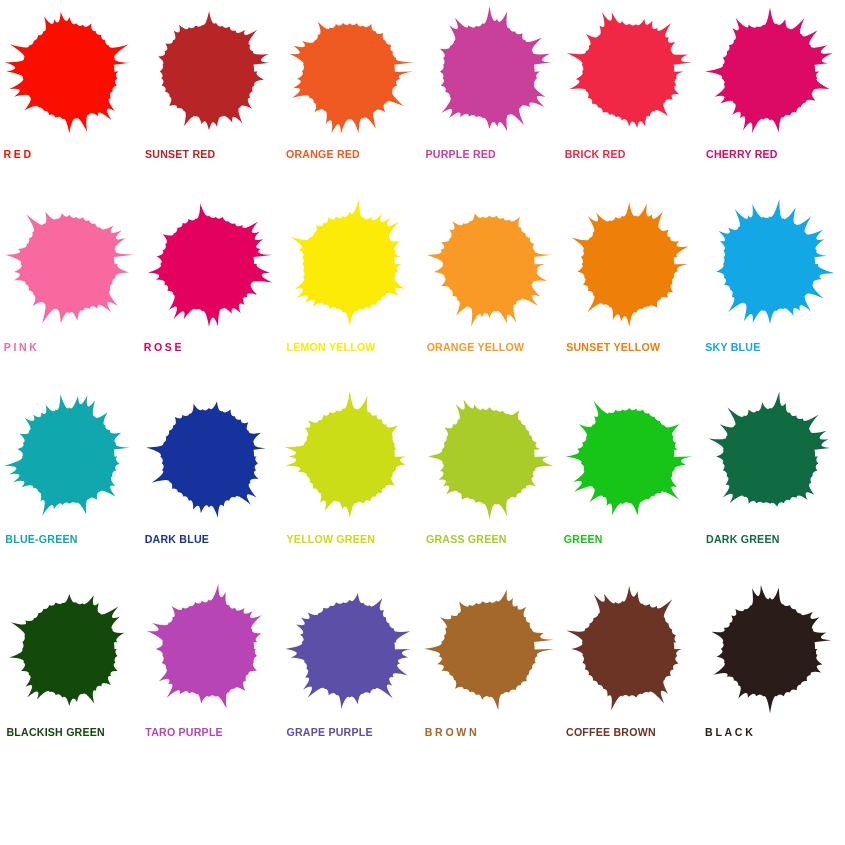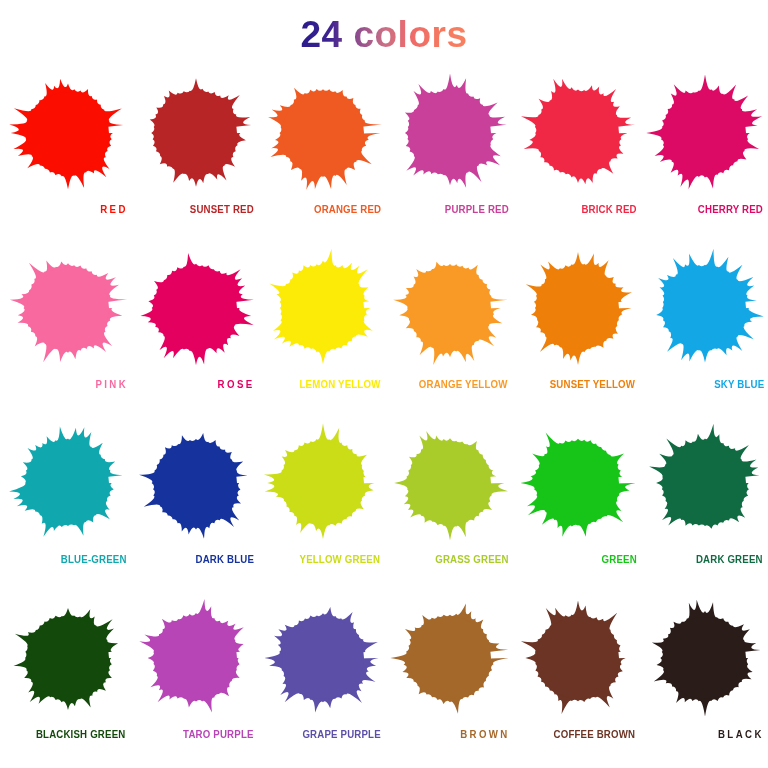--- a/index.html
+++ b/index.html
@@ -42,21 +42,21 @@
     display: grid;
     grid-template-columns: repeat(6, 1fr);
     grid-template-rows: repeat(4, 175px);
     width: 768px;
     box-sizing: border-box;
     padding: 0 2px;
   }
   .swatch-cell {
     display: flex;
     flex-direction: column;
-    align-items: flex-end;
+    align-items: flex-start;
     justify-content: flex-start;
     position: relative;
   }
   .swatch-blob {
     width: 122px;
     height: 122px;
     display: block;
     margin-top: 4px;
   }
   .swatch-blob svg {
@@ -77,23 +77,20 @@
   }
   .swatch-label.wide-track {
     letter-spacing: 2.6px;
   }
 </style>
 </head>
 <body>
 
 <div id="page">
 
-  <div id="title-bar">
-    <h1 id="page-title">24 colors</h1>
-  </div>
 
   <div id="swatch-grid">
       <div class="swatch-cell">
         <div class="swatch-blob">
           <svg viewBox="0 0 122 122" xmlns="http://www.w3.org/2000/svg">
             <path d="M105.83,61.00 Q101.40,63.89 104.70,67.28 Q100.57,69.61 104.09,73.65 Q98.95,75.15 100.52,79.05 Q96.55,80.41 98.75,85.26 Q93.42,85.27 102.47,96.94 Q89.64,89.64 99.37,105.28 Q85.27,93.42 87.10,101.61 Q80.41,96.55 78.99,100.39 Q75.15,98.95 77.12,115.89 Q69.61,100.57 67.16,103.85 Q63.89,101.40 61.00,117.21 Q58.11,101.40 54.77,104.36 Q52.39,100.57 48.63,103.13 Q46.85,98.95 42.95,100.53 Q41.59,96.55 37.99,96.80 Q36.73,93.42 32.89,93.44 Q32.36,89.64 20.35,96.22 Q28.58,85.27 24.88,84.21 Q25.45,80.41 10.81,83.92 Q23.05,75.15 6.46,77.01 Q21.43,69.61 18.77,67.07 Q20.60,63.89 3.77,61.00 Q20.60,58.11 2.28,52.56 Q21.43,52.39 19.68,48.87 Q23.05,46.85 6.97,36.33 Q25.45,41.59 24.20,37.35 Q28.58,36.73 28.78,33.08 Q32.36,32.36 32.50,28.11 Q36.73,28.58 37.44,24.35 Q41.59,25.45 38.17,11.02 Q46.85,23.05 47.11,13.68 Q52.39,21.43 53.18,6.63 Q58.11,20.60 61.00,11.38 Q63.89,20.60 67.29,17.22 Q69.61,21.43 73.47,18.53 Q75.15,23.05 81.05,17.09 Q80.41,25.45 84.80,23.97 Q85.27,28.58 90.03,27.50 Q89.64,32.36 93.73,32.64 Q93.42,36.73 97.27,37.69 Q96.55,41.59 114.75,36.45 Q98.95,46.85 102.37,48.85 Q100.57,52.39 116.14,53.07 Q20.60,63.89 105.83,61.00 Z" fill="#fb0d00"></path>
             <circle cx="61" cy="61" r="41" fill="#fb0d00"></circle>
           </svg>
         </div>
         <div class="swatch-label wide-track" style="color: rgb(251, 13, 0);">RED</div>

